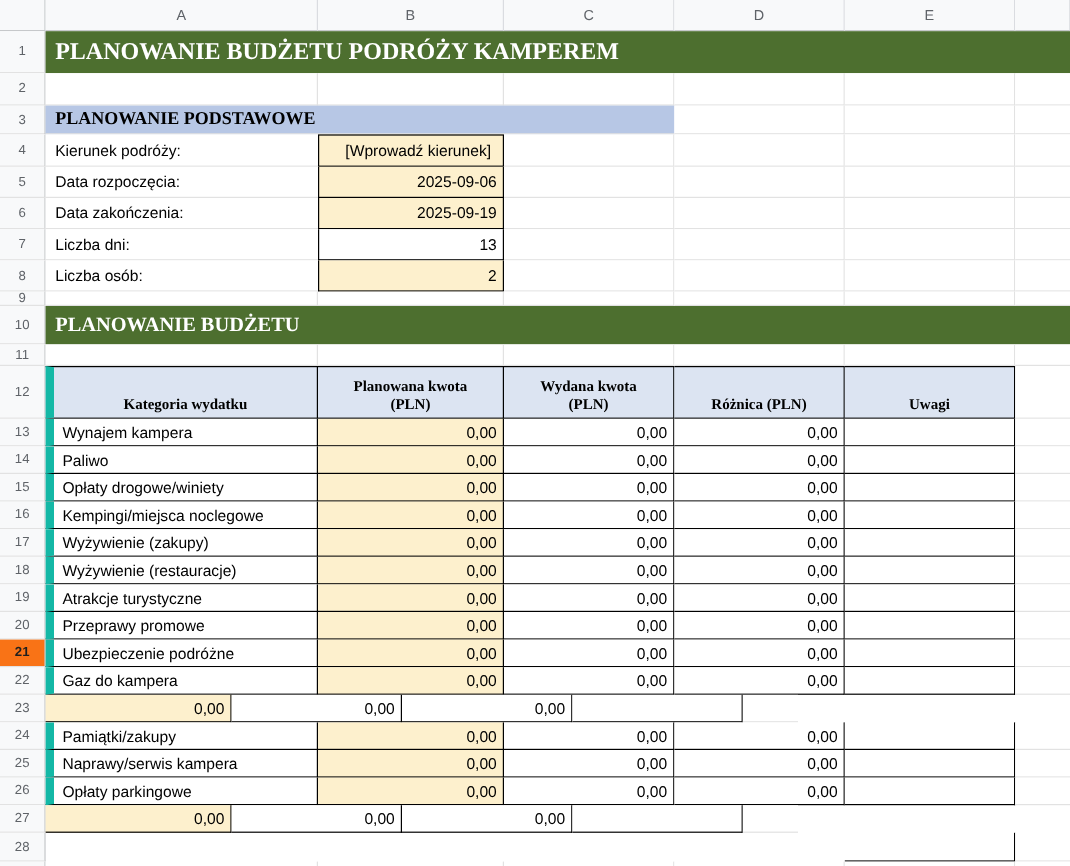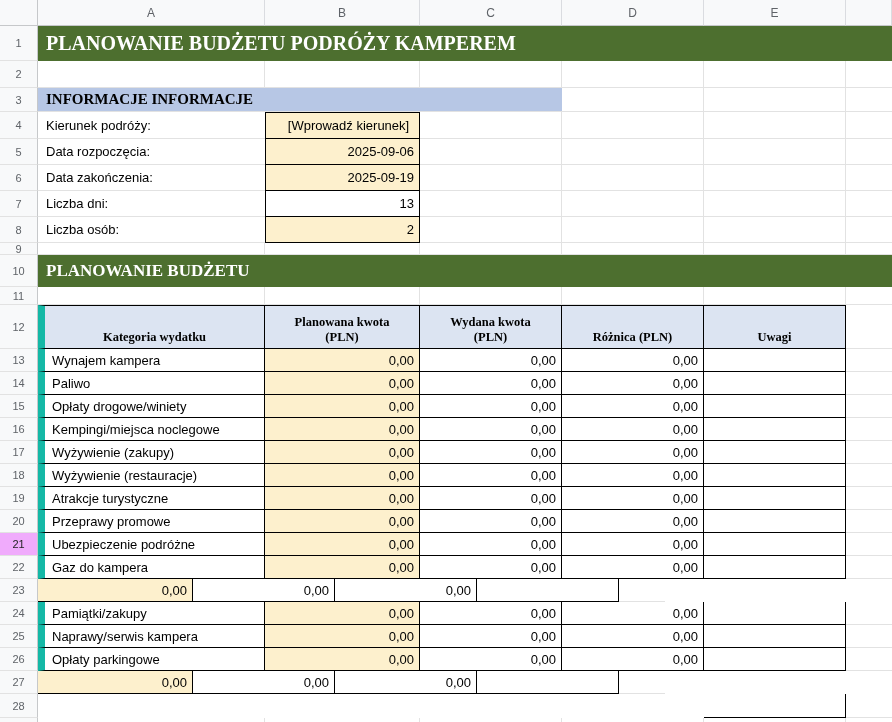--- a/index.html
+++ b/index.html
@@ -24,21 +24,21 @@
   
   .chrome{
     background:#f8f9fa;color:#5f6368;justify-content:center;font-size:12px;
     border-right:1px solid #dadce0;border-bottom:1px solid #c6c8ca;
   }
   .corner{border-right:1px solid #c6c8ca;}
   .gutter{
     background:#f8f9fa;color:#5f6368;justify-content:center;font-size:11px;
     border-right:1px solid #c6c8ca;border-bottom:1px solid #e2e2e2;
   }
-  .gutter.sel{background:#f0abfc;color:#1f1f1f;font-weight:normal;}
+  .gutter.sel{background:#f97316;color:#1f1f1f;font-weight:bold;}
   .banner{
     background:#4d6f2f;color:#fff;padding-left:8px;border-right:none;border-bottom:none;
     font-family:"Liberation Serif","DejaVu Serif",serif;font-weight:bold;
   }
   .banner.big{font-size:20px;}
   .banner.mid{font-size:17px;}
   .section-blue{
     background:#b7c7e5;color:#000;padding-left:8px;font-size:15px;
     font-family:"Liberation Serif","DejaVu Serif",serif;font-weight:bold;
     border-right:none;border-bottom:1px solid #e2e2e2;
@@ -94,21 +94,21 @@
     <div class="c w-a"></div>
     <div class="c w-b"></div>
     <div class="c w-c"></div>
     <div class="c w-d"></div>
     <div class="c w-e"></div>
     <div class="c w-x"></div>
   </div>
 
   <div class="row hr3">
     <div class="c w-g gutter hr3">3</div>
-    <div class="c w-span-abc section-blue hr3">INFORMACJE INFORMACJE</div>
+    <div class="c w-span-abc section-blue hr3">PLANOWANIE PODSTAWOWE</div>
     <div class="c w-d"></div>
     <div class="c w-e"></div>
     <div class="c w-x"></div>
   </div>
 
   <div class="row hr4">
     <div class="c w-g gutter hr4">4</div>
     <div class="c w-a lbl">Kierunek podróży:</div>
     <div class="c w-b vb first center">[Wprowadź kierunek]</div>
     <div class="c w-c"></div>

